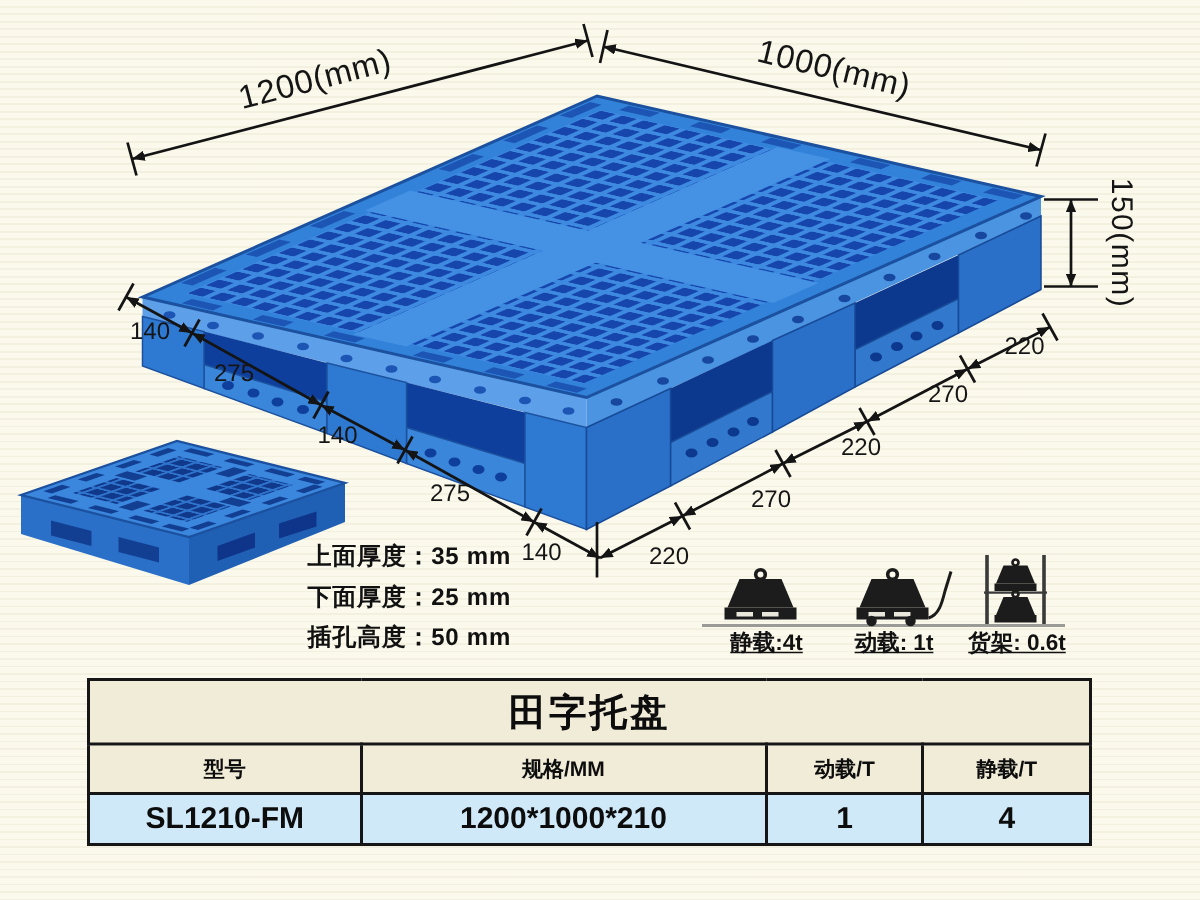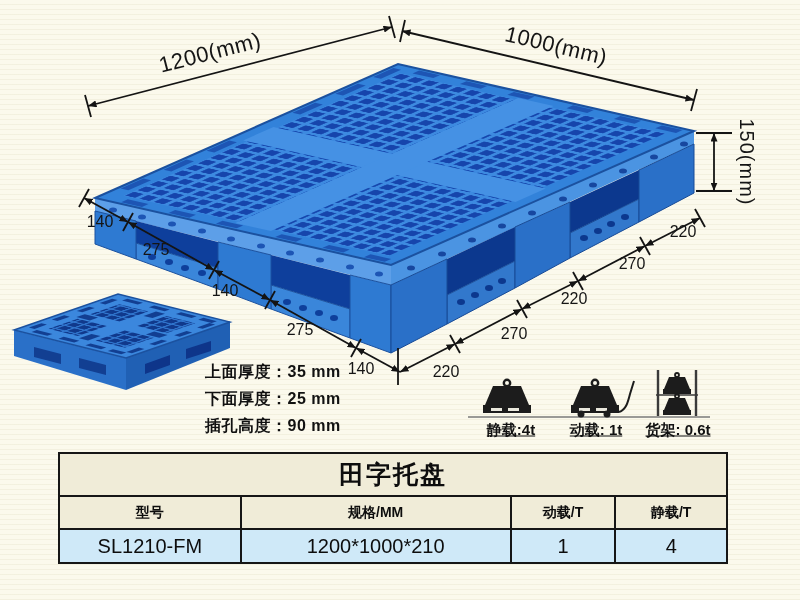--- a/index.html
+++ b/index.html
@@ -23,21 +23,21 @@
              letter-spacing:.5px;color:#111;}
   .load-lbl{font-size:15px;font-weight:700;color:#111;text-decoration:underline;}
   
   .spec-table{position:absolute;left:58px;top:452px;width:670px;
               border-collapse:collapse;table-layout:fixed;}
   .spec-table td{border:2px solid #161616;text-align:center;vertical-align:middle;
                  padding:0;color:#0d0d0d;overflow:hidden;}
   .row-title td{height:41px;background:#f0ecd8;font-size:25px;font-weight:700;
                 letter-spacing:2px;font-family:Liberation Mono, monospace;}
   .row-head td{height:31px;background:#f0ecd8;font-size:14px;font-weight:700;}
-  .row-data td{height:32px;background:#cfe9f8;font-size:20px;font-weight:400;margin-top:16px;}
+  .row-data td{height:32px;background:#cfe9f8;font-size:20px;font-weight:700;margin-top:16px;}
 </style>
 </head>
 <body>
 
 <div class="stage">
 
   <svg class="scene" width="800" height="600" viewBox="0 0 800 600">
     <defs>
       <pattern id="deckHoles" patternUnits="userSpaceOnUse" width="48" height="48">
         <rect width="48" height="48" fill="#3d8ae0"></rect>
@@ -286,21 +286,21 @@
 
   <span class="lbl chain" style="left:446px;top:372px;">220</span>
   <span class="lbl chain" style="left:514px;top:334px;">270</span>
   <span class="lbl chain" style="left:574px;top:299px;">220</span>
   <span class="lbl chain" style="left:632px;top:264px;">270</span>
   <span class="lbl chain" style="left:683px;top:232px;">220</span>
 
   <div class="note-block">
     <span class="note-line">上面厚度：35 mm</span>
     <span class="note-line">下面厚度：25 mm</span>
-    <span class="note-line">插孔高度：90 mm</span>
+    <span class="note-line">插孔高度：50 mm</span>
   </div>
 
   <span class="lbl load-lbl" style="left:511px;top:429px;">静载:4t</span>
   <span class="lbl load-lbl" style="left:596px;top:429px;">动载: 1t</span>
   <span class="lbl load-lbl" style="left:678px;top:429px;">货架: 0.6t</span>
 
   <table class="spec-table outer">
     <colgroup>
       <col style="width:27.2%">
         <col style="width:40.4%">

